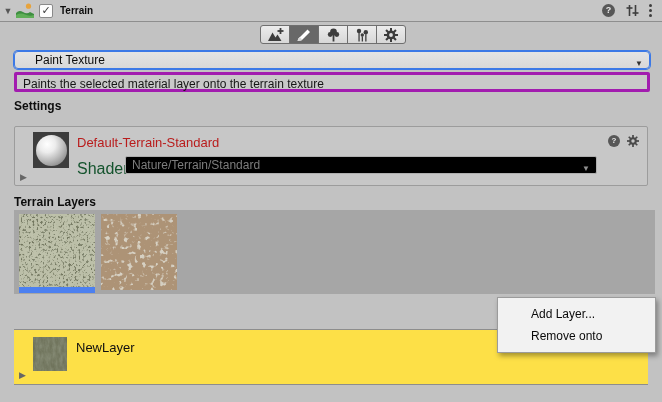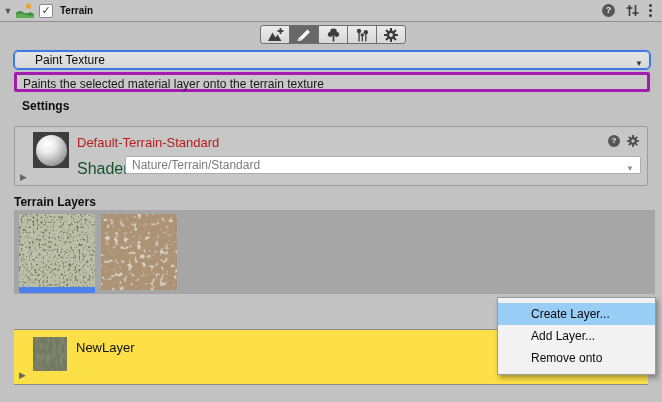--- a/index.html
+++ b/index.html
@@ -45,22 +45,22 @@
   
   .material-box { position:absolute; left:14px; top:126px; width:634px; height:60px;
     background:#c7c7c7; border:1px solid #9c9c9c; border-radius:2px; }
   .mat-preview { position:absolute; left:18px; top:5px; width:36px; height:36px; background:#3d3d3d;
     display:flex; align-items:center; justify-content:center; }
   .mat-sphere { width:31px; height:31px; border-radius:50%;
     background:radial-gradient(circle at 36% 30%, #ffffff 0%, #ececec 28%, #bdbdbd 55%, #8a8a8a 82%, #727272 100%); }
   .mat-title { position:absolute; left:62px; top:8px; font-size:13px; color:#b91c1c; }
   .mat-icons { position:absolute; right:8px; top:8px; display:flex; align-items:center; gap:7px; }
   .shader-label { position:absolute; left:62px; top:33px; font-size:16px; color:#14532d; }
-  .shader-select { position:absolute; left:110px; top:29px; width:516px; height:18px;
-    background:#ffffff; border:1px solid #aeaeae; border-radius:2px;
+  .shader-select { position:absolute; left:110px; top:29px; width:472px; height:18px;
+    background:#000000; border:1px solid #aeaeae; border-radius:2px;
     font-size:12px; color:#7d7d7d; line-height:16px; padding-left:6px; }
   .shader-select .arrow { color:#8f8f8f; }
   .mat-foldout { position:absolute; left:5px; bottom:3px; font-size:9px; color:#666; }
 
   
   .palette { position:absolute; left:14px; top:210px; width:641px; height:84px; background:#a6a6a6; }
   .tile { position:absolute; top:4px; }
   .tile-img { display:block; }
   .sel-bar { width:76px; height:6px; }
 
@@ -166,21 +166,21 @@
 
   <div class="tool-select">
     <span>Paint Texture</span>
     <span class="arrow">▼</span>
   </div>
 
   <div class="helpbox">
     <span>Paints the selected material layer onto the terrain texture</span>
   </div>
 
-  <div class="section-label" style="top:99px;margin-left:8px;">Settings</div>
+  <div class="section-label" style="top:99px;">Settings</div>
 
   <div class="material-box">
     <div class="mat-preview">
         <div class="mat-sphere"></div>
       </div>
     <div class="mat-title">Default-Terrain-Standard</div>
     <div class="mat-icons">
       <span class="help-circle" style="width:12px;height:12px;font-size:8px;">?</span>
       <svg width="12" height="12" viewBox="0 0 14 14">
         <g fill="#4a4a4a">
@@ -254,18 +254,17 @@
         </defs>
         <rect width="34" height="34" fill="#6c7058"></rect>
         <rect width="34" height="34" filter="url(#fg1b)" opacity="0.55"></rect>
       </svg>
     </div>
     <div class="layer-name">NewLayer</div>
     <div class="layer-foldout">▶</div>
   </div>
 
   <div class="ctx-menu">
-    <div class="ctx-item hl">Create Layer...</div>
     <div class="ctx-item">Add Layer...</div>
     <div class="ctx-item">Remove onto</div>
   </div>
 
 </div>
 
 </body></html>

